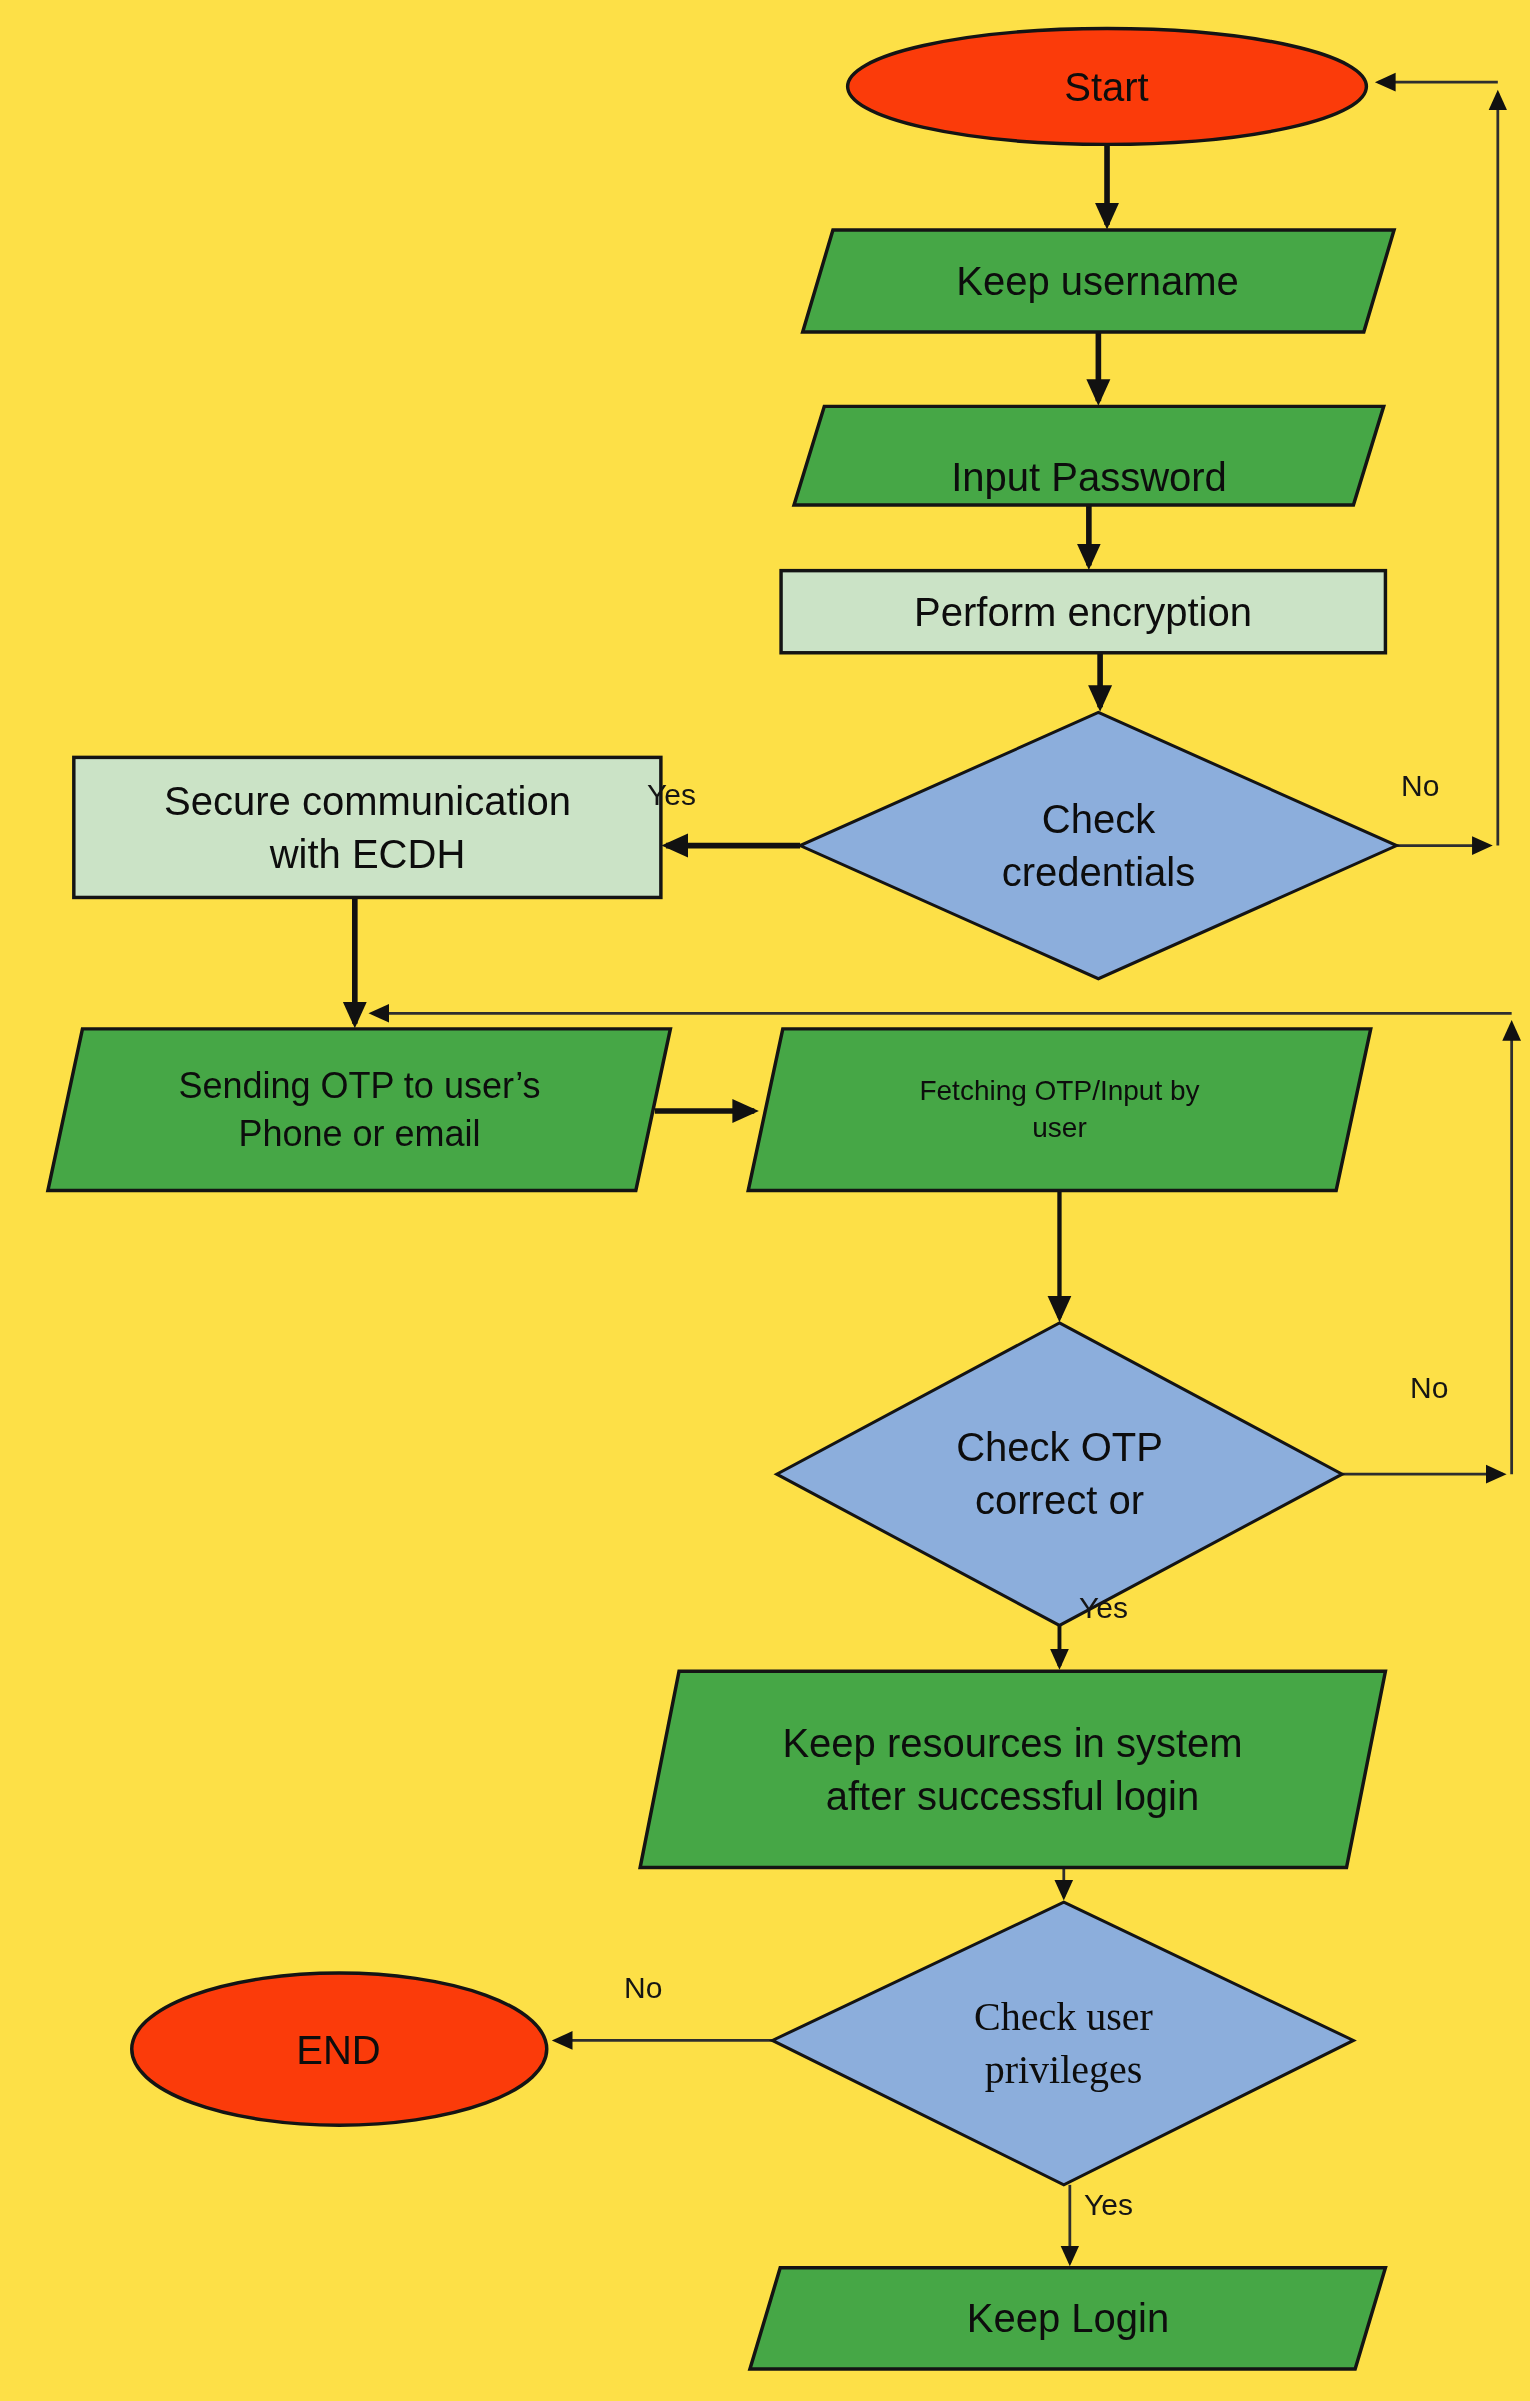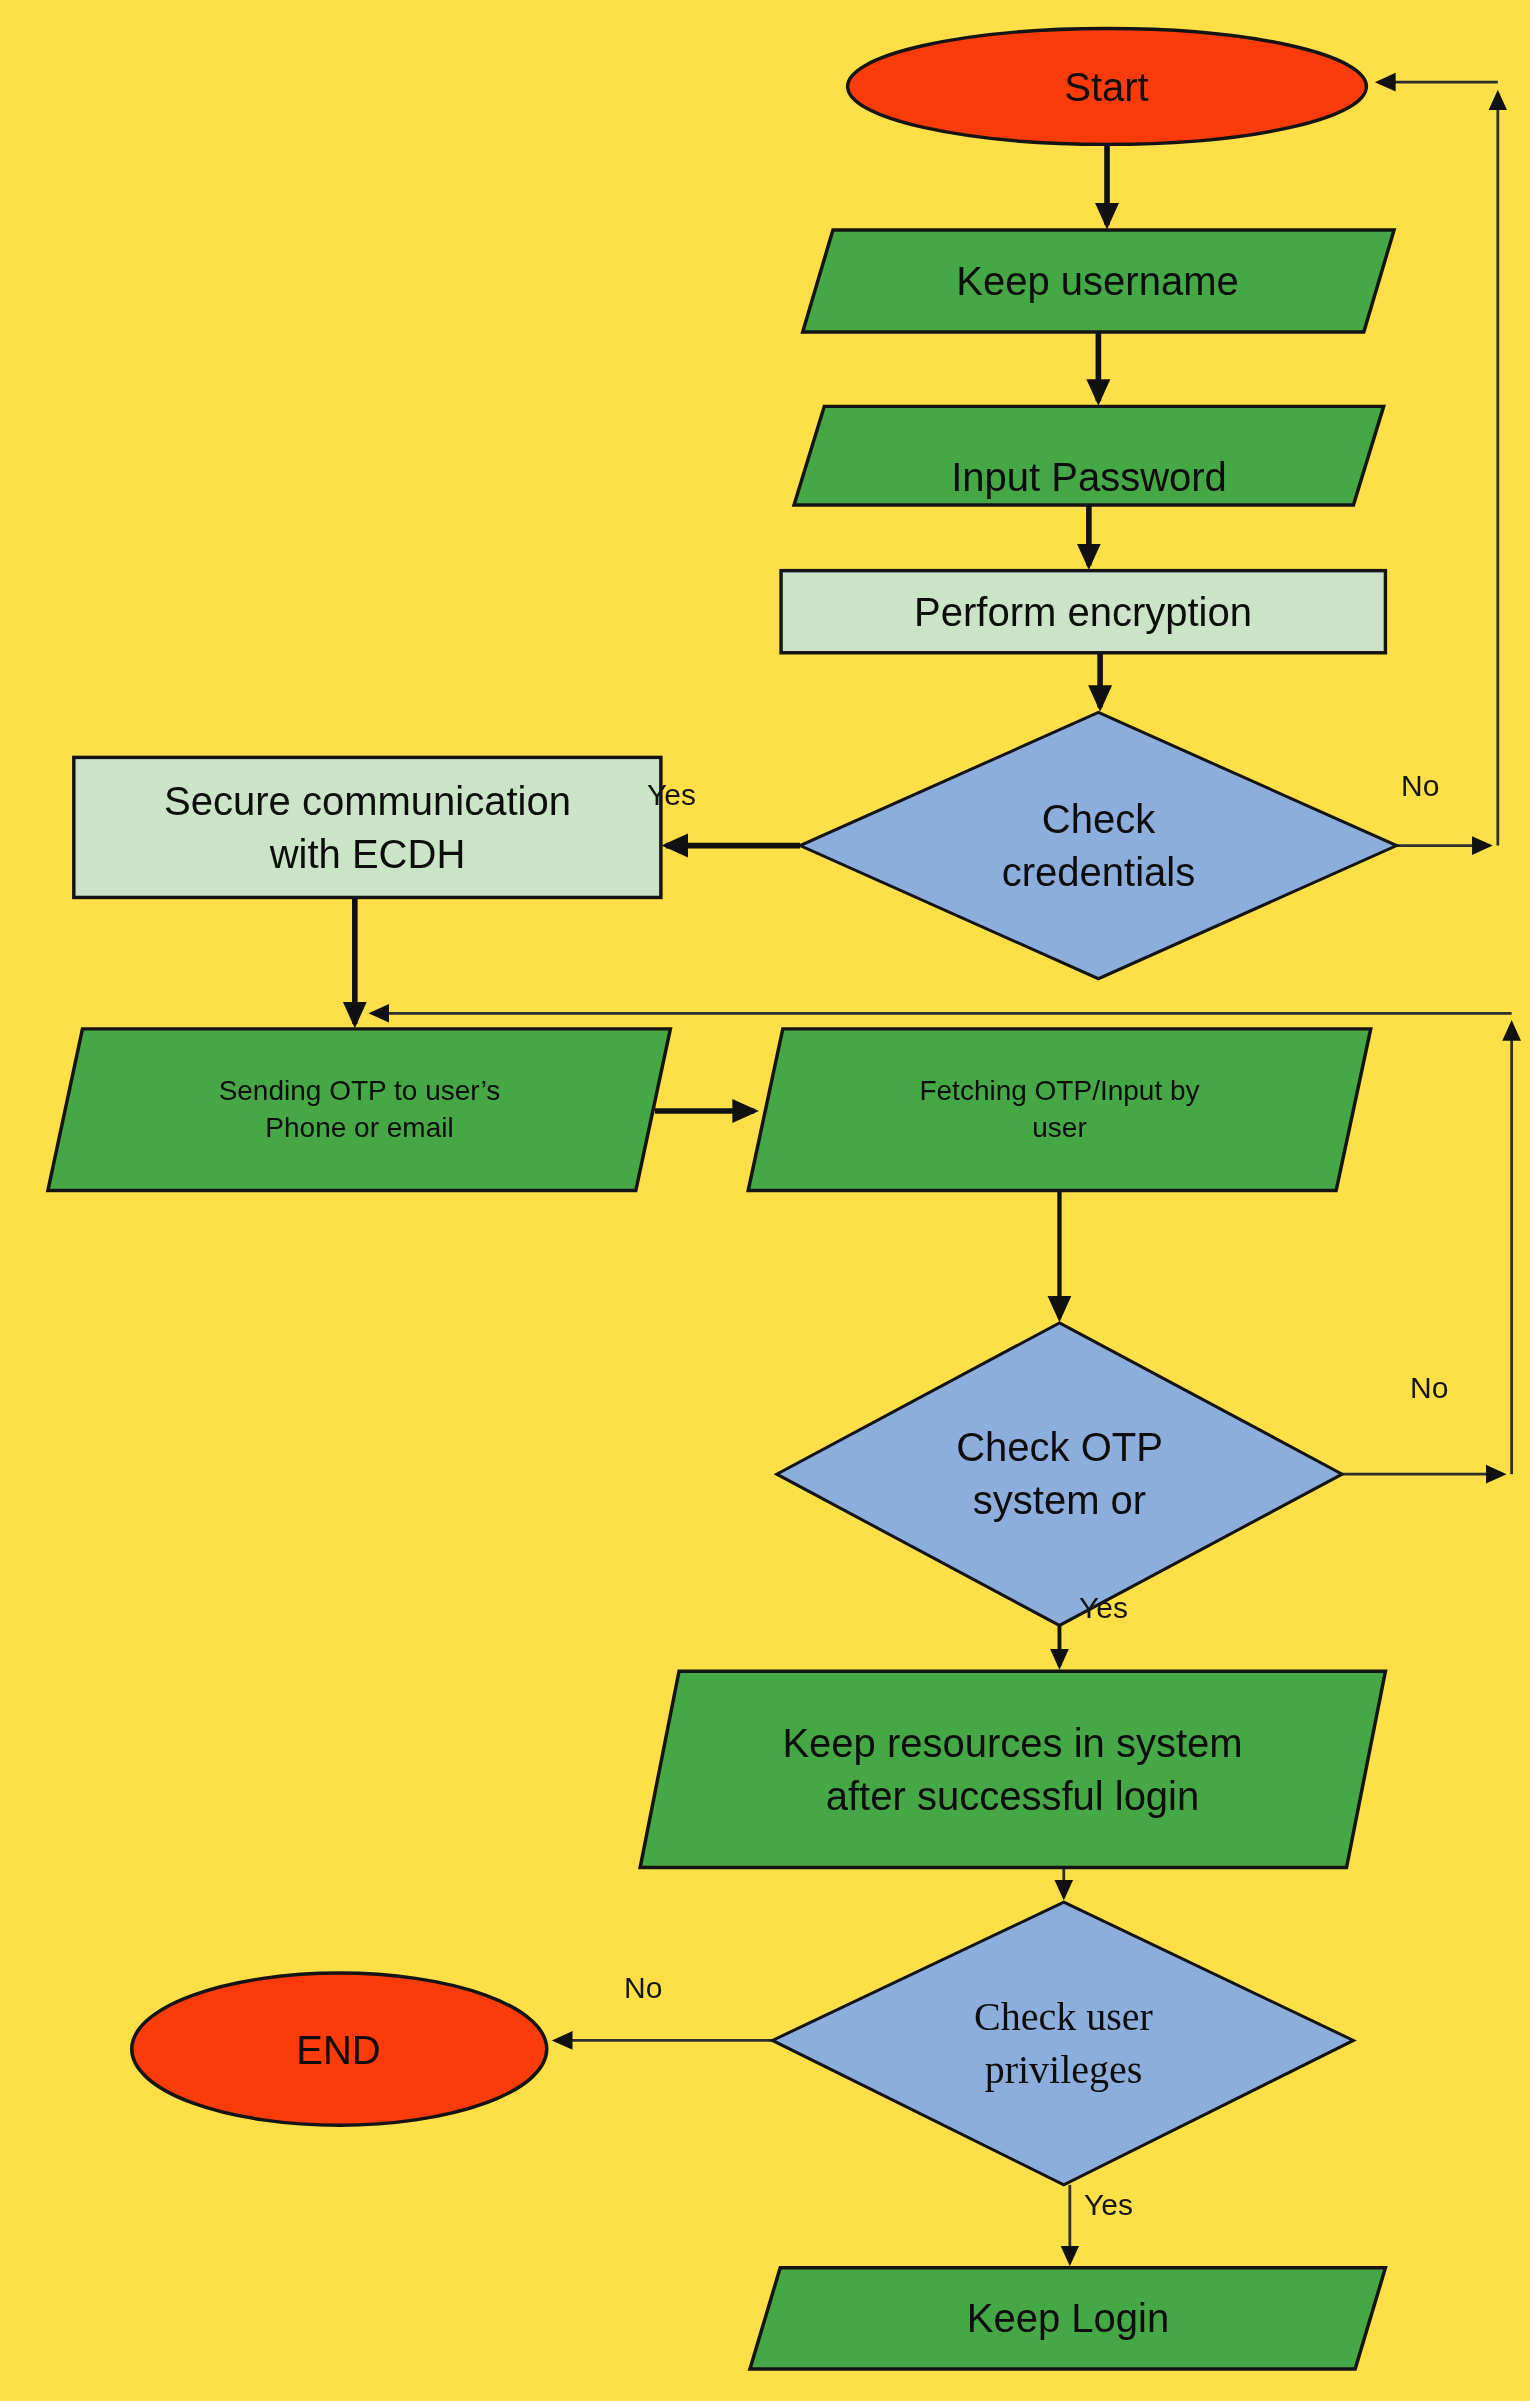--- a/index.html
+++ b/index.html
@@ -110,28 +110,28 @@
   <div class="lbl" style="left:794px;top:428px;width:590px;height:99px;">Input Password</div>
 
   <div class="lbl" style="left:781px;top:571px;width:604px;height:82px;">Perform encryption</div>
 
   <div class="lbl" style="left:822px;top:735px;width:553px;height:221px;">Check
 credentials</div>
 
   <div class="lbl" style="left:74px;top:758px;width:587px;height:140px;">Secure communication
 with ECDH</div>
 
-  <div class="lbl" style="left:48px;top:1029px;width:623px;height:162px;font-size:28px;">Sending OTP to user’s
+  <div class="lbl" style="left:48px;top:1029px;width:623px;height:162px;font-size:36px;">Sending OTP to user’s
 Phone or email</div>
 
   <div class="lbl" style="left:748px;top:1029px;width:623px;height:162px;font-size:28px;">Fetching OTP/Input by
 user</div>
 
   <div class="lbl" style="left:783px;top:1353px;width:553px;height:242px;">Check OTP
-system or</div>
+correct or</div>
 
   <div class="lbl" style="left:640px;top:1672px;width:745px;height:196px;">Keep resources in system
 after successful login</div>
 
   <div class="lbl" style="left:778px;top:1924px;width:571px;height:239px;font-family:Liberation Serif, serif;">Check user
 privileges</div>
 
   <div class="lbl" style="left:131px;top:1998px;width:415px;height:104px;">END</div>
 
   <div class="lbl" style="left:750px;top:2268px;width:636px;height:101px;">Keep Login</div>

